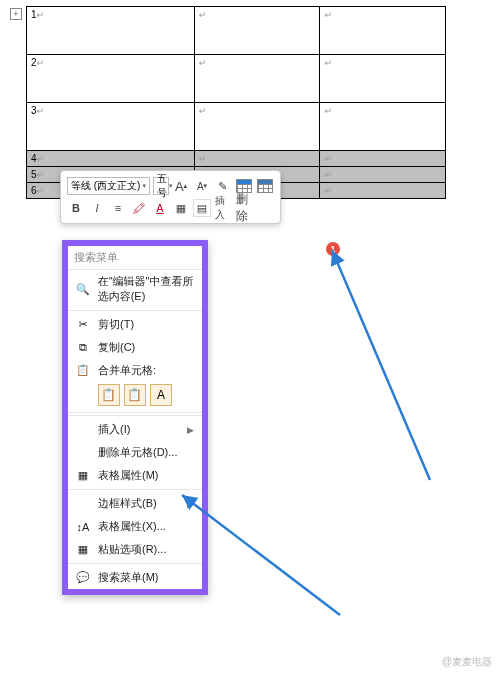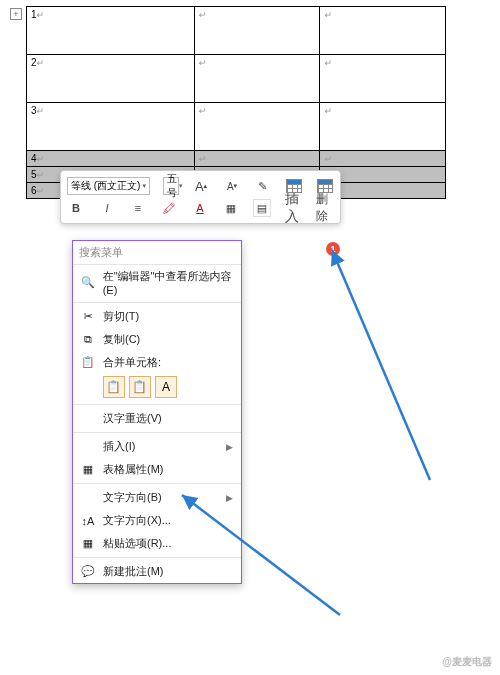--- a/index.html
+++ b/index.html
@@ -10,44 +10,44 @@
 .table-handle { position: absolute; left: 0; top: 2px; width: 12px; height: 12px; border: 1px solid #888; background: #fff; display: flex; align-items: center; justify-content: center; }
 .table-handle::before { content: "+"; font-size: 9px; color: #666; }
 
 table.doc { border-collapse: collapse; width: 420px; margin-left: 16px; }
 table.doc td { border: 1px solid #000; height: 48px; font-size: 10px; vertical-align: top; padding: 2px 4px; position: relative; }
 table.doc td .pmark { color: #999; font-size: 9px; }
 table.doc tr.sel td { background: #bfbfbf; height: 14px; }
 table.doc tr.r4 td, table.doc tr.r5 td, table.doc tr.r6 td { height: 14px; }
 
 .mini-toolbar { position: absolute; left: 60px; top: 170px; background: #fff; border: 1px solid #ccc; border-radius: 4px; box-shadow: 0 2px 6px rgba(0,0,0,0.2); padding: 4px 6px; z-index: 5; }
-.mini-row { display: flex; align-items: center; gap: 13px; padding: 2px 0; }
+.mini-row { display: flex; align-items: center; gap: 3px; padding: 2px 0; }
 .font-sel { border: 1px solid #bbb; font-size: 10px; padding: 1px 3px; height: 18px; display: flex; align-items: center; background: #fff; cursor: pointer; }
 .font-sel .dd { font-size: 7px; color: #666; margin-left: 2px; }
 .tb-btn { width: 18px; height: 18px; display: flex; align-items: center; justify-content: center; font-size: 11px; color: #444; border: 1px solid transparent; cursor: pointer; }
 .tb-btn.grp { border: 1px solid #ddd; }
 .tb-icon-table { width: 16px; height: 14px; background: linear-gradient(#2b7cd3,#2b7cd3) 0 0/100% 4px no-repeat, #fff; border: 1px solid #888; position: relative; }
 .tb-icon-table::after { content:""; position:absolute; left:0; right:0; top:4px; bottom:0; background: repeating-linear-gradient(#888,#888 1px,transparent 1px,transparent 4px), repeating-linear-gradient(90deg,#888,#888 1px,transparent 1px,transparent 5px); }
 
-.context-menu { position: absolute; left: 72px; top: 240px; width: 170px; background: #fff; border: 1px solid #8b5cf6; box-shadow: 0 3px 8px rgba(0,0,0,0.25); z-index: 6; font-size: 11px; }
+.context-menu { position: absolute; left: 62px; top: 240px; width: 146px; background: #fff; border: 6px solid #8b5cf6; box-shadow: 0 3px 8px rgba(0,0,0,0.25); z-index: 6; font-size: 11px; }
 .cm-search { padding: 4px 6px; border-bottom: 1px solid #e5e5e5; color: #888; }
 .cm-item { display: flex; align-items: center; padding: 4px 8px; gap: 8px; cursor: pointer; color: #222; position: relative; }
 .cm-item .ico { width: 14px; height: 14px; display: flex; align-items: center; justify-content: center; font-size: 11px; }
 .cm-item .arrow { position: absolute; right: 8px; font-size: 9px; color: #777; }
 .cm-hr { border: none; border-top: 1px solid #e5e5e5; margin: 2px 0; }
 .paste-opts { display: flex; gap: 4px; padding: 2px 8px 4px 30px; }
 .paste-opts .po { width: 22px; height: 22px; border: 1px solid #d9b36b; background: #fdf2dd; display:flex; align-items:center; justify-content:center; font-size: 12px; cursor:pointer; }
 
 .marker { position: absolute; width: 14px; height: 14px; border-radius: 50%; background: #e74c3c; color: #fff; font-size: 9px; display: flex; align-items: center; justify-content: center; font-weight: bold; box-shadow: 0 0 0 1px #fff; }
 .m1 { left: 326px; top: 242px; }
 .m2 { left: 170px; top: 486px; }
 
 svg.arrow-svg { position: absolute; pointer-events: none; z-index: 7; }
 
-.watermark { position: absolute; right: 8px; bottom: 6px; font-size: 10px; color: #bbb; font-weight: bold; }
+.watermark { position: absolute; right: 8px; bottom: 6px; font-size: 10px; color: #bbb; }
 </style>
 </head>
 <body>
 
 <div class="canvas">
   <div class="table-handle"></div>
   <table class="doc">
     <tbody>
         <tr>
           <td><span>1</span><span class="pmark">↵</span></td>
@@ -110,21 +110,21 @@
       </div>
   </div>
   <div class="mini-row">
     <div class="tb-btn" style="font-weight:bold">B</div>
     <div class="tb-btn" style="font-style:italic">I</div>
     <div class="tb-btn">≡</div>
     <div class="tb-btn" style="color:#c00021">🖍</div>
     <div class="tb-btn" style="color:#c00021;text-decoration:underline">A</div>
     <div class="tb-btn">▦</div>
     <div class="tb-btn grp">▤</div>
-    <div class="tb-btn" style="font-size:14px">插入</div>
+    <div class="tb-btn" style="font-size:10px">插入</div>
     <div class="tb-btn" style="font-size:12px">删除</div>
   </div>
 </div>
 
 <div class="context-menu">
   <div class="cm-search">搜索菜单</div>
   <div class="cm-item">
       <span class="ico">🔍</span>
       <span>在"编辑器"中查看所选内容(E)</span>
     </div>
@@ -140,52 +140,52 @@
   <div class="cm-item">
       <span class="ico">📋</span>
       <span>合并单元格:</span>
     </div>
   <div class="paste-opts">
     <div class="po">📋</div>
     <div class="po">📋</div>
     <div class="po">A</div>
   </div>
   <hr class="cm-hr">
-  <div class="cm-item">
-      <span class="ico"></span>
-      <span>汉字重选(V)</span>
-    </div>
   <hr class="cm-hr">
   <div class="cm-item">
       <span class="ico"></span>
       <span>插入(I)</span>
       <span class="arrow">▶</span>
     </div>
   <div class="cm-item">
+      <span class="ico"></span>
+      <span>删除单元格(D)...</span>
+    </div>
+  <div class="cm-item">
       <span class="ico">▦</span>
       <span>表格属性(M)</span>
     </div>
   <hr class="cm-hr">
   <div class="cm-item">
       <span class="ico"></span>
-      <span>文字方向(B)</span>
+      <span>边框样式(B)</span>
       <span class="arrow">▶</span>
     </div>
   <div class="cm-item">
       <span class="ico">↕A</span>
-      <span>文字方向(X)...</span>
+      <span>表格属性(X)...</span>
     </div>
   <div class="cm-item">
       <span class="ico">▦</span>
       <span>粘贴选项(R)...</span>
     </div>
   <hr class="cm-hr">
   <div class="cm-item">
       <span class="ico">💬</span>
-      <span>新建批注(M)</span>
+      <span>搜索菜单(M)</span>
     </div>
 </div>
 
 <div class="marker m1">1</div>
 <div class="marker m2">2</div>
 
 <svg class="arrow-svg" style="left:320px;top:240px" width="150" height="260">
   <defs>
       <marker id="ah1" markerWidth="8" markerHeight="8" refX="6" refY="3" orient="auto">
         <path d="M0,0 L6,3 L0,6 Z" fill="#2b7cd3"></path>

